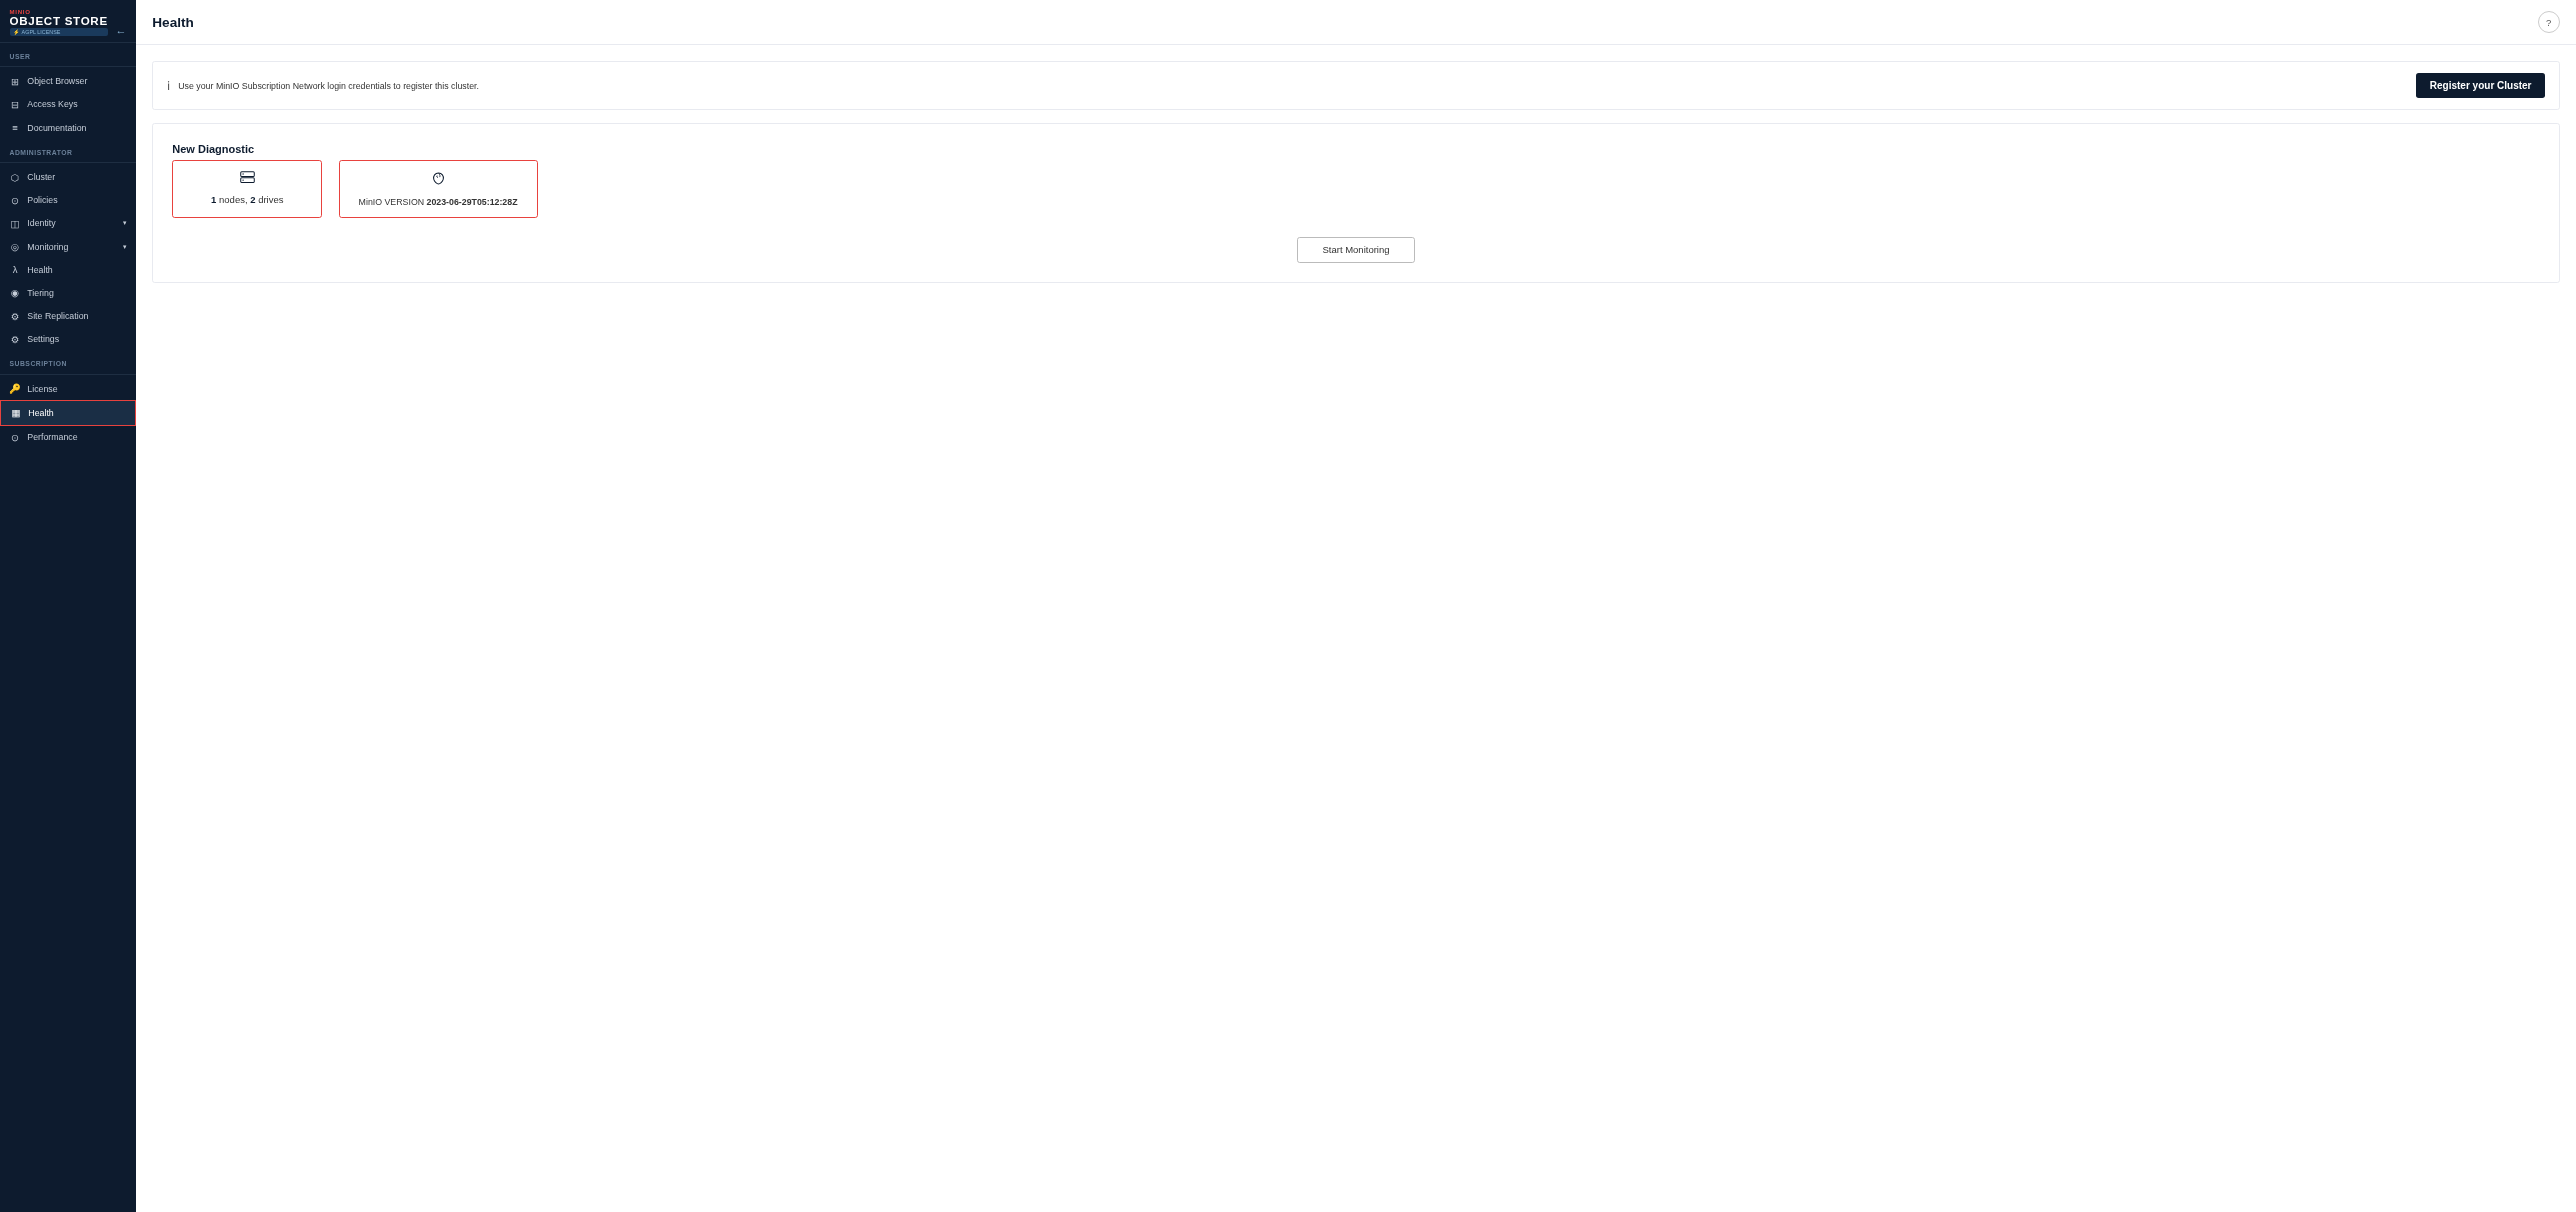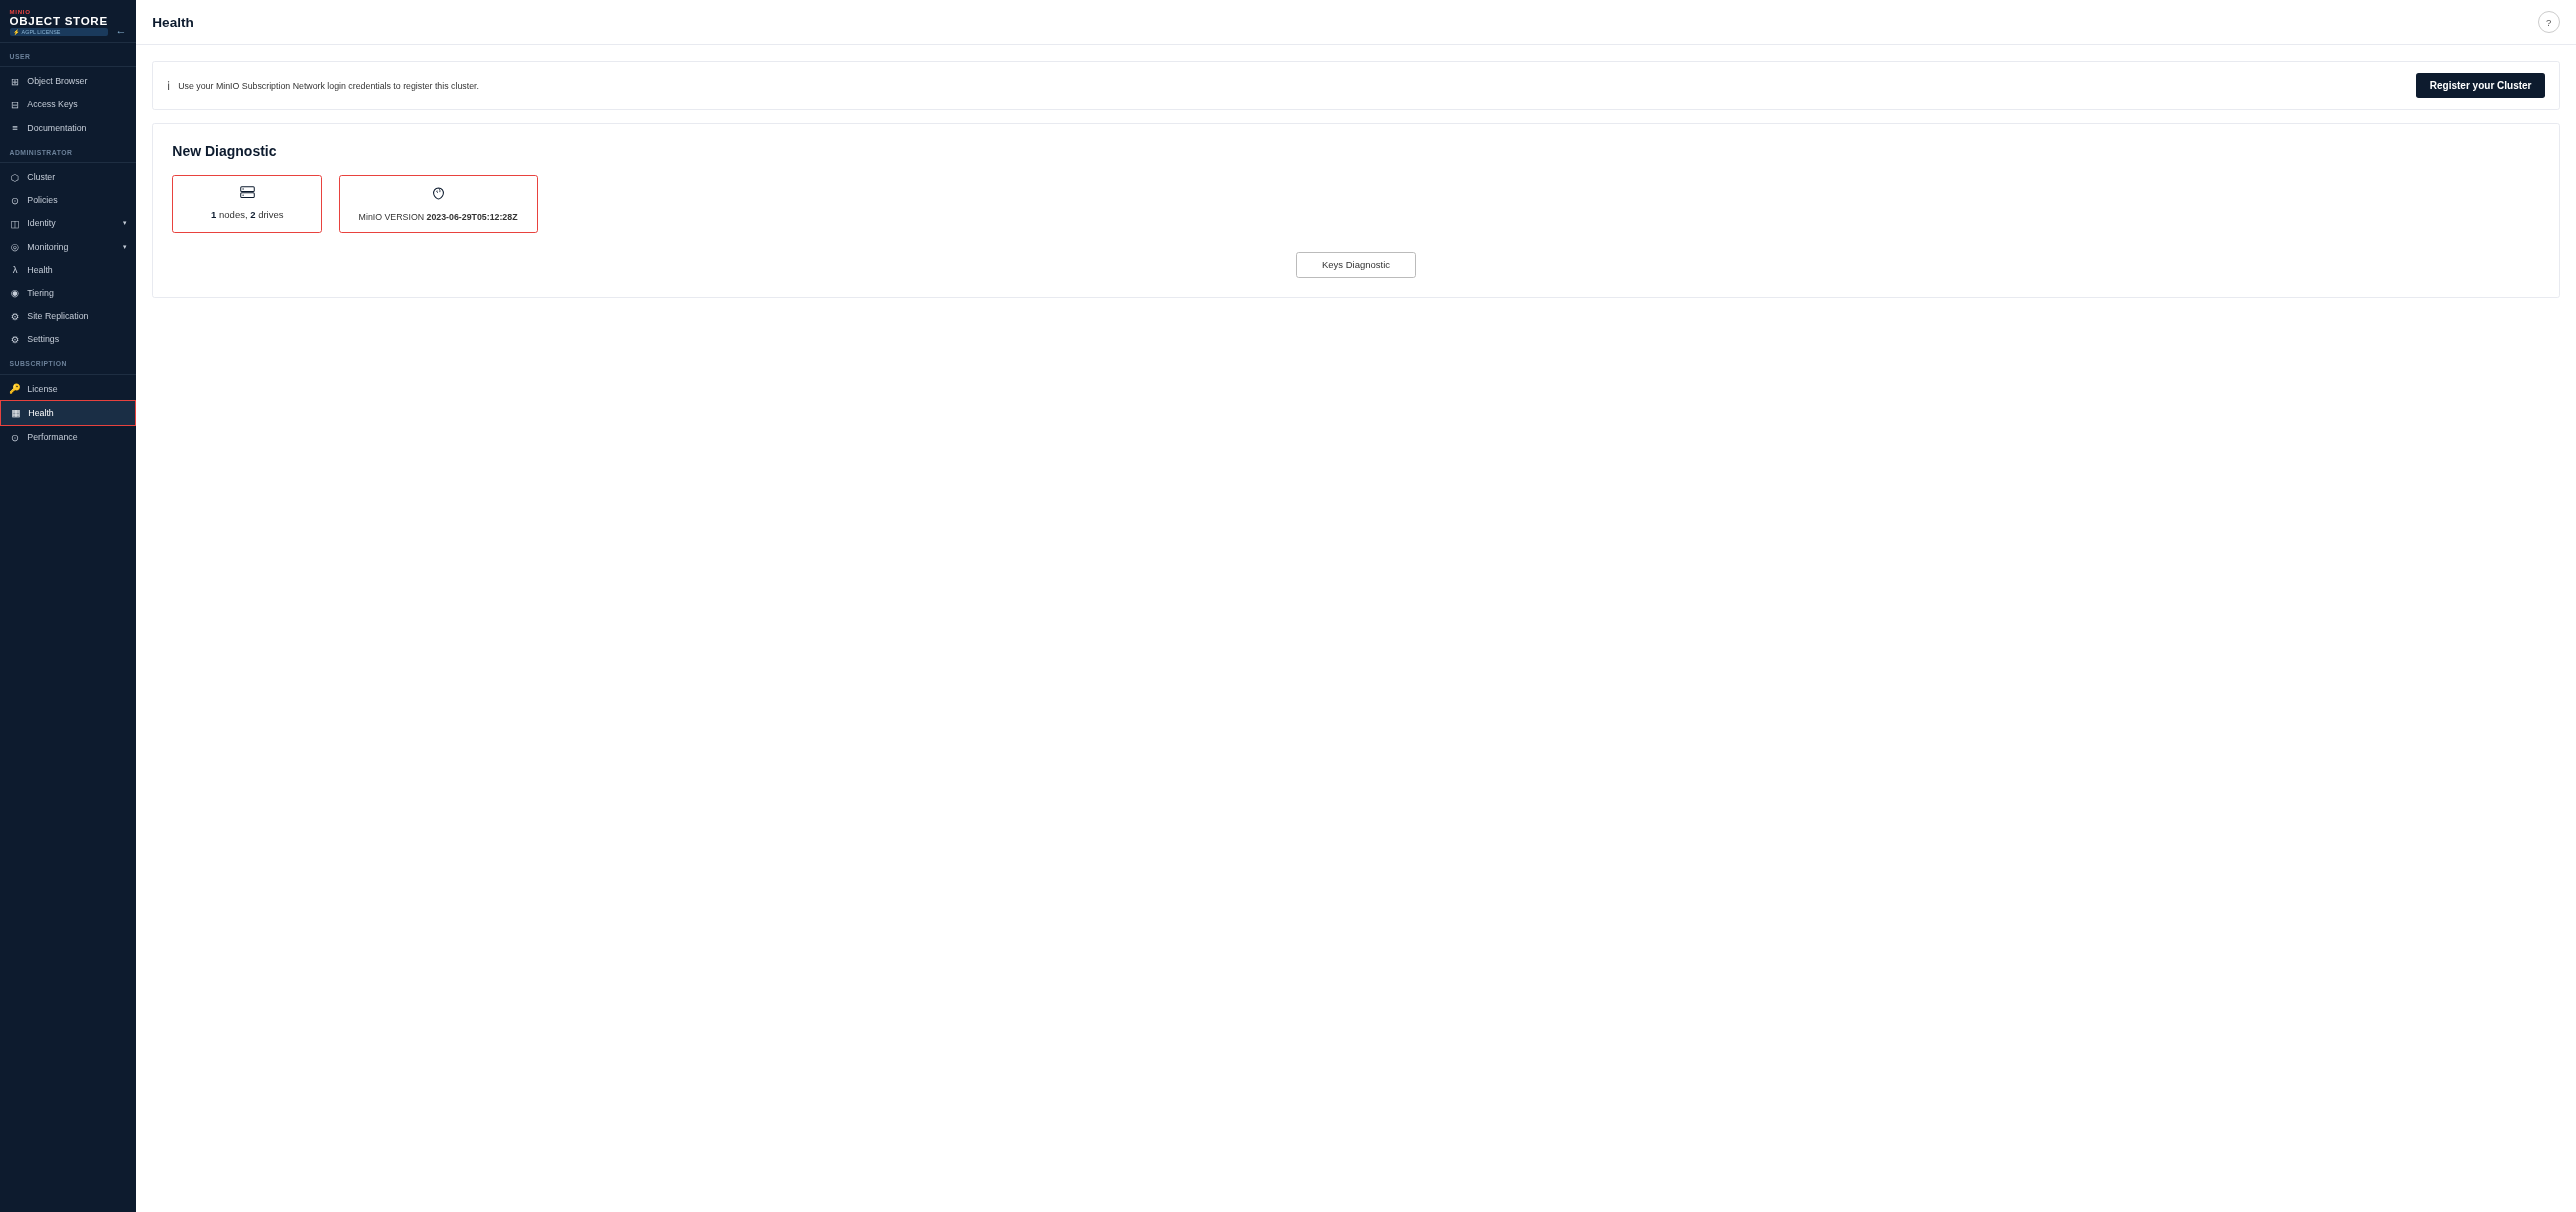--- a/index.html
+++ b/index.html
@@ -175,24 +175,24 @@
     }
 
     
     .diagnostic-panel {
       border: 0.7px solid #e8eaf0;
       border-radius: 2.7px;
       padding: 19px 19px 19px 19px;
       background: #fff;
     }
     .diagnostic-title {
-      font-size: 14px;
+      font-size: 11px;
       font-weight: 700;
       color: #0d1b2e;
-      margin-bottom: 16px;
+      margin-bottom: 5px;
     }
     .diagnostic-cards {
       display: flex;
       gap: 16.3px;
       margin-bottom: 19px;
       flex-wrap: wrap;
     }
     .diag-card {
       border: 1.4px solid #e8423e;
       border-radius: 2.7px;
@@ -370,18 +370,18 @@
               <path d="M8 8 L10 10" stroke="#0d1b2e" stroke-width="1.2"></path>
               <circle cx="9" cy="7.5" r="0.8" fill="#0d1b2e"></circle>
             </svg>
           </span>
           <span class="diag-card-version">
             <span>MinIO VERSION</span> <strong>2023-06-29T05:12:28Z</strong>
           </span>
         </div>
       </div>
       <div class="start-btn-container">
-        <button class="start-btn">Keys Diagnostic</button>
+        <button class="start-btn">Start Monitoring</button>
       </div>
     </div>
   </div>
 </div>
 
 
 </body></html>

